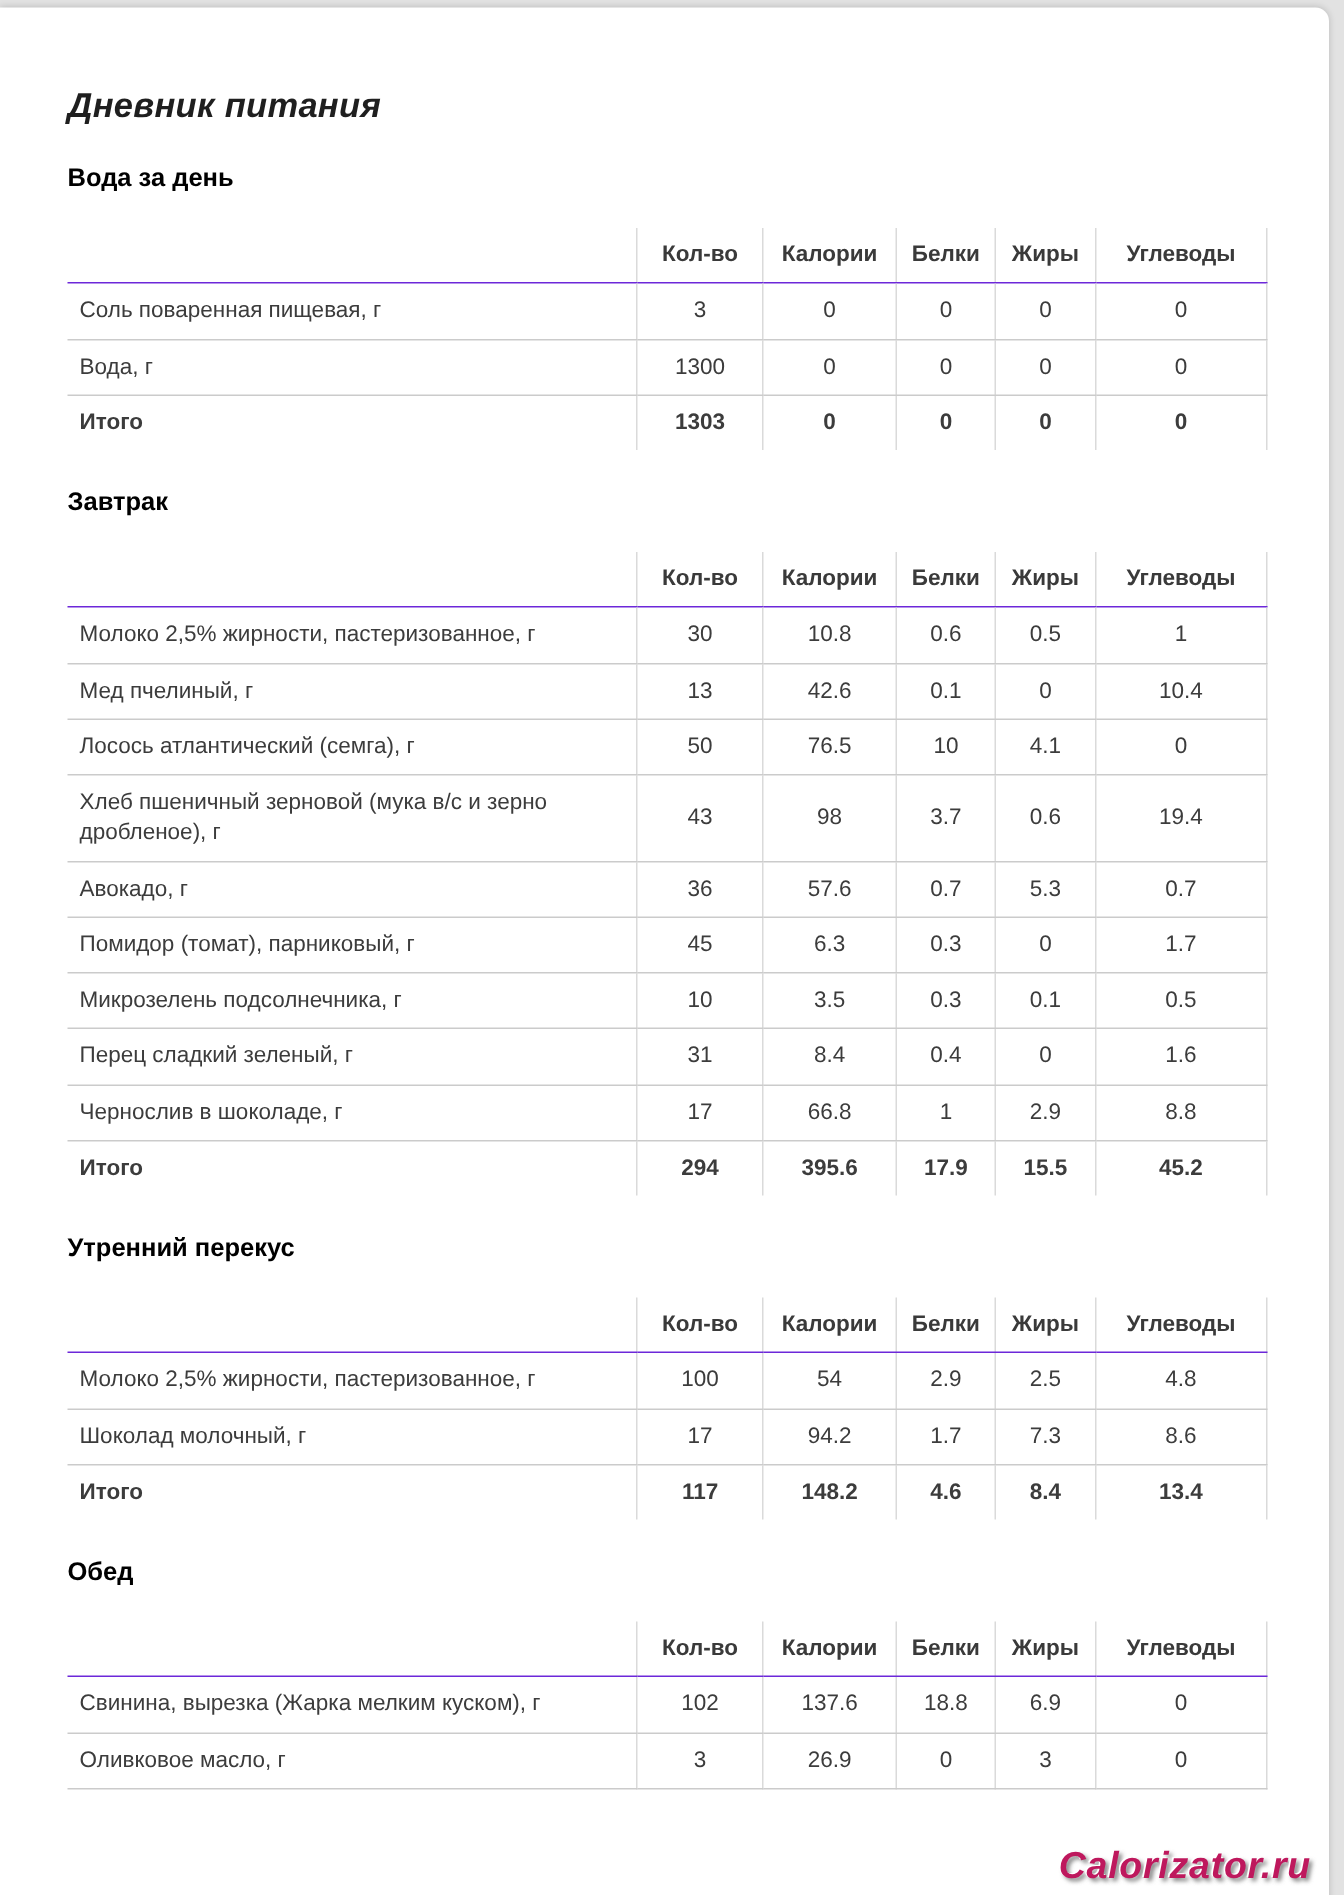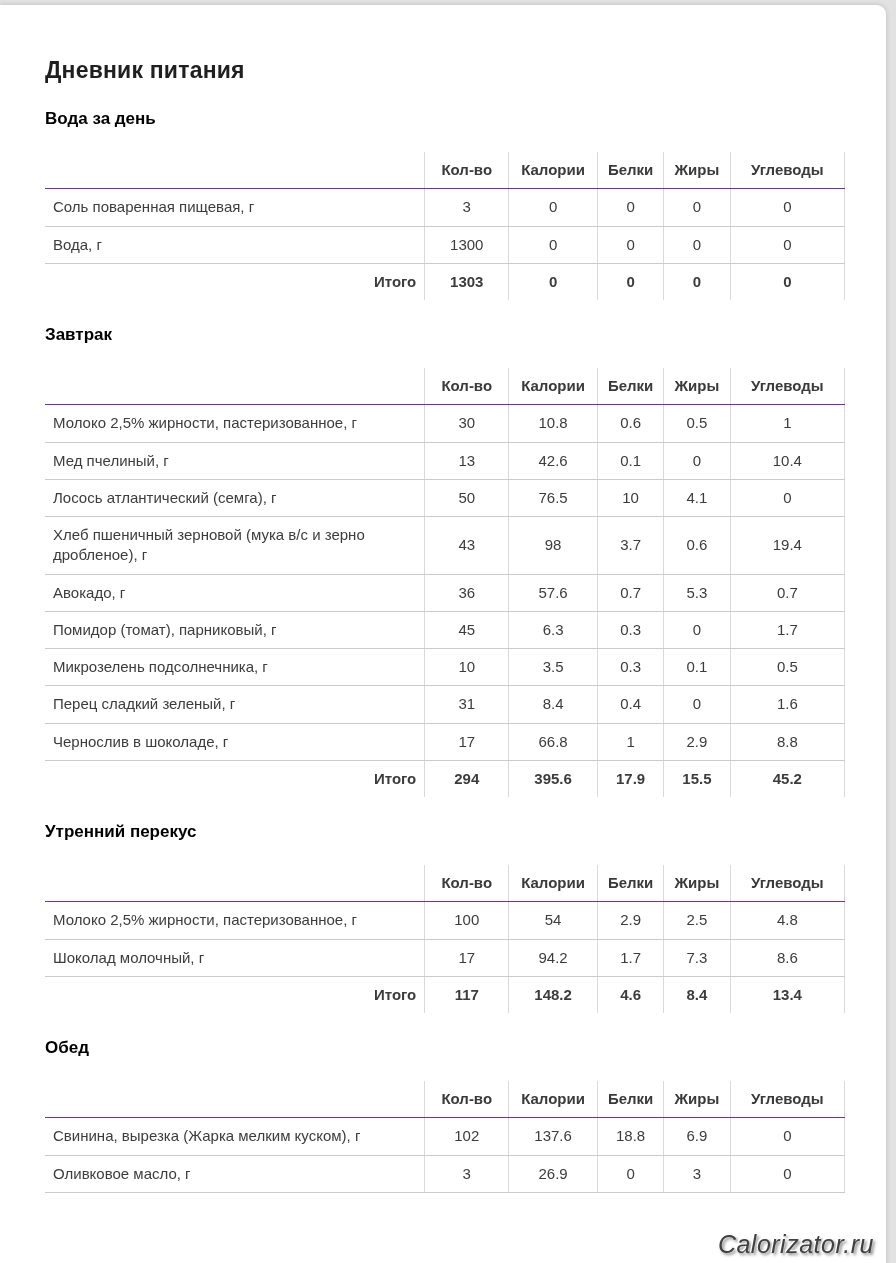--- a/index.html
+++ b/index.html
@@ -18,20 +18,21 @@
   }
   .content {
     padding: 30px 41px 0 45px;
   }
   .page-title {
     font-size: 23px;
     font-weight: 700;
     color: #1f1f1f;
     margin: 22px 0 0 0;
     letter-spacing: 0.2px;
+    font-style: italic;
   }
   .section-heading {
     font-size: 17px;
     font-weight: 700;
     color: #000000;
     margin: 25px 0 0 0;
   }
   table.meal-table {
     width: 100%;
     border-collapse: collapse;
@@ -54,29 +55,29 @@
     text-align: left;
   }
   table.meal-table thead th { border-bottom: 1px solid #6d28d9; }
   table.meal-table tbody td { border-top: none; border-bottom: 1px solid #cbcbcb; }
   table.meal-table tbody tr:first-child td { border-top: none; }
   table.meal-table tr.total-row td {
     font-weight: 700;
     border-bottom: none;
     border-top: 1px solid #c2c2c2;
   }
-  table.meal-table tr.total-row td:first-child { text-align: right; }
+  table.meal-table tr.total-row td:first-child { text-align: left; }
   .watermark {
     position: absolute;
     right: 12px;
     bottom: 14px;
     font-size: 25px;
-    font-weight: 400;
+    font-weight: 700;
     font-style: italic;
-    color: #404040;
+    color: #be185d;
     letter-spacing: 0.5px;
     text-shadow: -1px -1px 0 #ffffff, 2px 2px 3px rgba(90,90,90,0.75);
   }
 </style>
 </head>
 <body>
 
 <div class="page">
   <div class="content">
     <h1 class="page-title">Дневник питания</h1>

